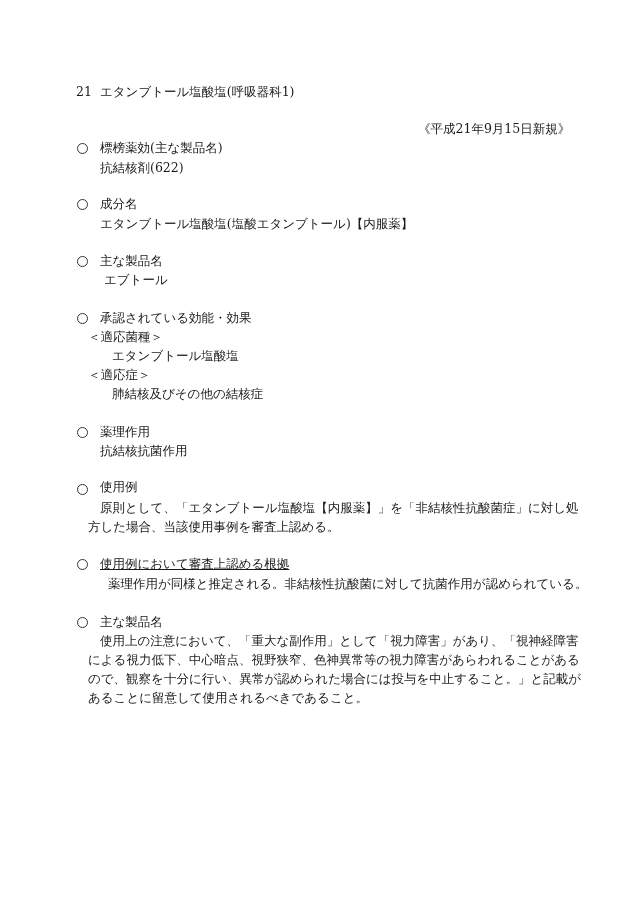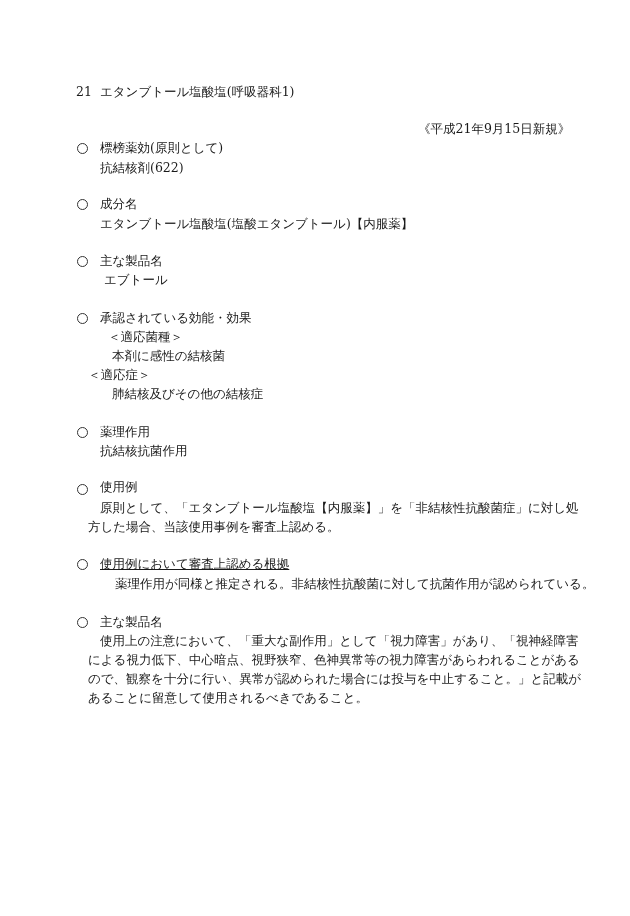--- a/index.html
+++ b/index.html
@@ -11,50 +11,50 @@
 </head>
 <body>
 
 <div>
   <div class="ln" style="left:76px;top:84px;">21</div>
   <div class="ln" style="left:100px;top:84px;">エタンブトール塩酸塩(呼吸器科1)</div>
 
   <div class="ln" style="left:418px;top:121px;">《平成21年9月15日新規》</div>
 
   <div class="bullet" style="left:77px;top:143px;"></div>
-  <div class="ln" style="left:100px;top:140px;">標榜薬効(原則として)</div>
+  <div class="ln" style="left:100px;top:140px;">標榜薬効(主な製品名)</div>
   <div class="ln" style="left:100px;top:160px;">抗結核剤(622)</div>
 
   <div class="bullet" style="left:77px;top:199px;"></div>
   <div class="ln" style="left:100px;top:196px;">成分名</div>
   <div class="ln" style="left:100px;top:216px;">エタンブトール塩酸塩(塩酸エタンブトール)【内服薬】</div>
 
   <div class="bullet" style="left:77px;top:256px;"></div>
   <div class="ln" style="left:100px;top:253px;">主な製品名</div>
   <div class="ln" style="left:104px;top:272px;">エブトール</div>
 
   <div class="bullet" style="left:77px;top:313px;"></div>
   <div class="ln" style="left:100px;top:310px;">承認されている効能・効果</div>
-  <div class="ln" style="left:88px;top:329px;margin-left:20px;">＜適応菌種＞</div>
-  <div class="ln" style="left:112px;top:348px;">本剤に感性の結核菌</div>
+  <div class="ln" style="left:88px;top:329px;">＜適応菌種＞</div>
+  <div class="ln" style="left:112px;top:348px;">エタンブトール塩酸塩</div>
   <div class="ln" style="left:88px;top:367px;">＜適応症＞</div>
   <div class="ln" style="left:112px;top:386px;">肺結核及びその他の結核症</div>
 
   <div class="bullet" style="left:77px;top:427px;"></div>
   <div class="ln" style="left:100px;top:424px;">薬理作用</div>
   <div class="ln" style="left:100px;top:443px;">抗結核抗菌作用</div>
 
   <div class="bullet" style="left:77px;top:484px;"></div>
   <div class="ln" style="left:100px;top:479px;">使用例</div>
   <div class="ln" style="left:100px;top:500px;">原則として、「エタンブトール塩酸塩【内服薬】」を「非結核性抗酸菌症」に対し処</div>
   <div class="ln" style="left:88px;top:519px;">方した場合、当該使用事例を審査上認める。</div>
 
   <div class="bullet" style="left:77px;top:559px;"></div>
   <div class="ln" style="left:100px;top:556px;text-decoration:underline;">使用例において審査上認める根拠</div>
-  <div class="ln" style="left:115px;top:576px;">薬理作用が同様と推定される。非結核性抗酸菌に対して抗菌作用が認められている。</div>
+  <div class="ln" style="left:108px;top:576px;">薬理作用が同様と推定される。非結核性抗酸菌に対して抗菌作用が認められている。</div>
 
   <div class="bullet" style="left:77px;top:617px;"></div>
   <div class="ln" style="left:100px;top:614px;">主な製品名</div>
   <div class="ln" style="left:100px;top:633px;">使用上の注意において、「重大な副作用」として「視力障害」があり、「視神経障害</div>
   <div class="ln" style="left:88px;top:652px;">による視力低下、中心暗点、視野狭窄、色神異常等の視力障害があらわれることがある</div>
   <div class="ln" style="left:88px;top:671px;">ので、観察を十分に行い、異常が認められた場合には投与を中止すること。」と記載が</div>
   <div class="ln" style="left:88px;top:690px;">あることに留意して使用されるべきであること。</div>
 </div>
 
 </body></html>

